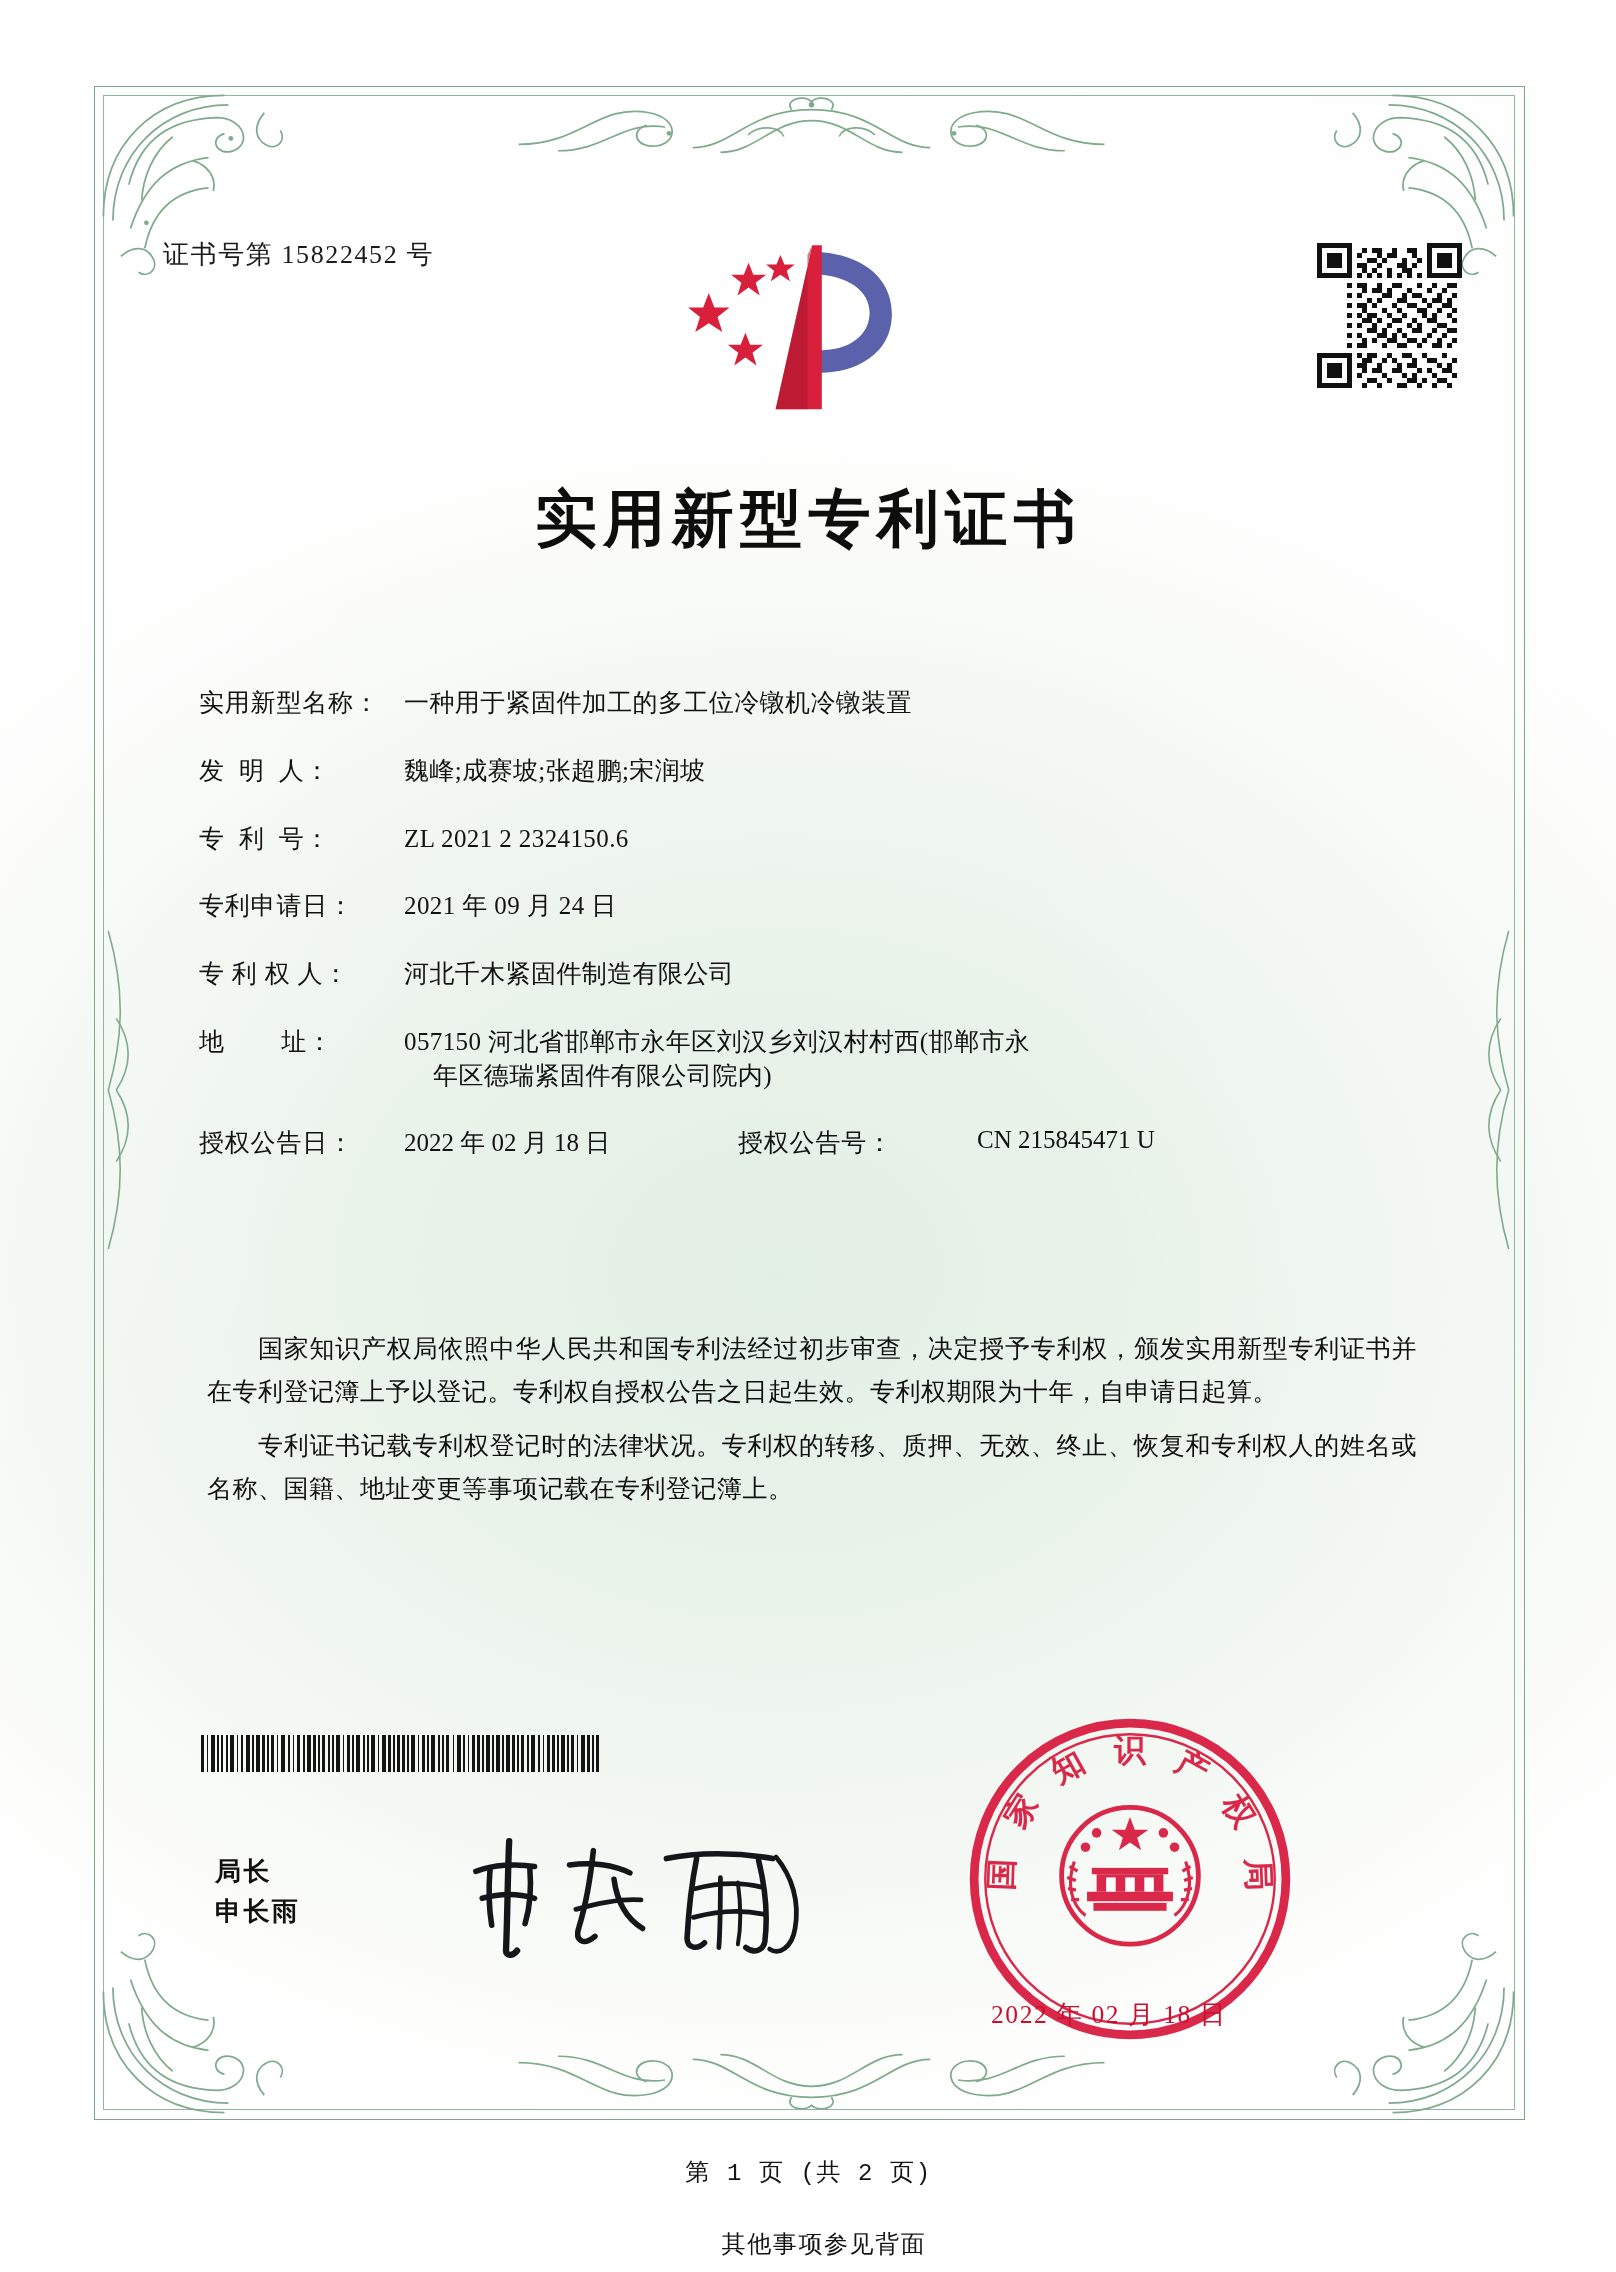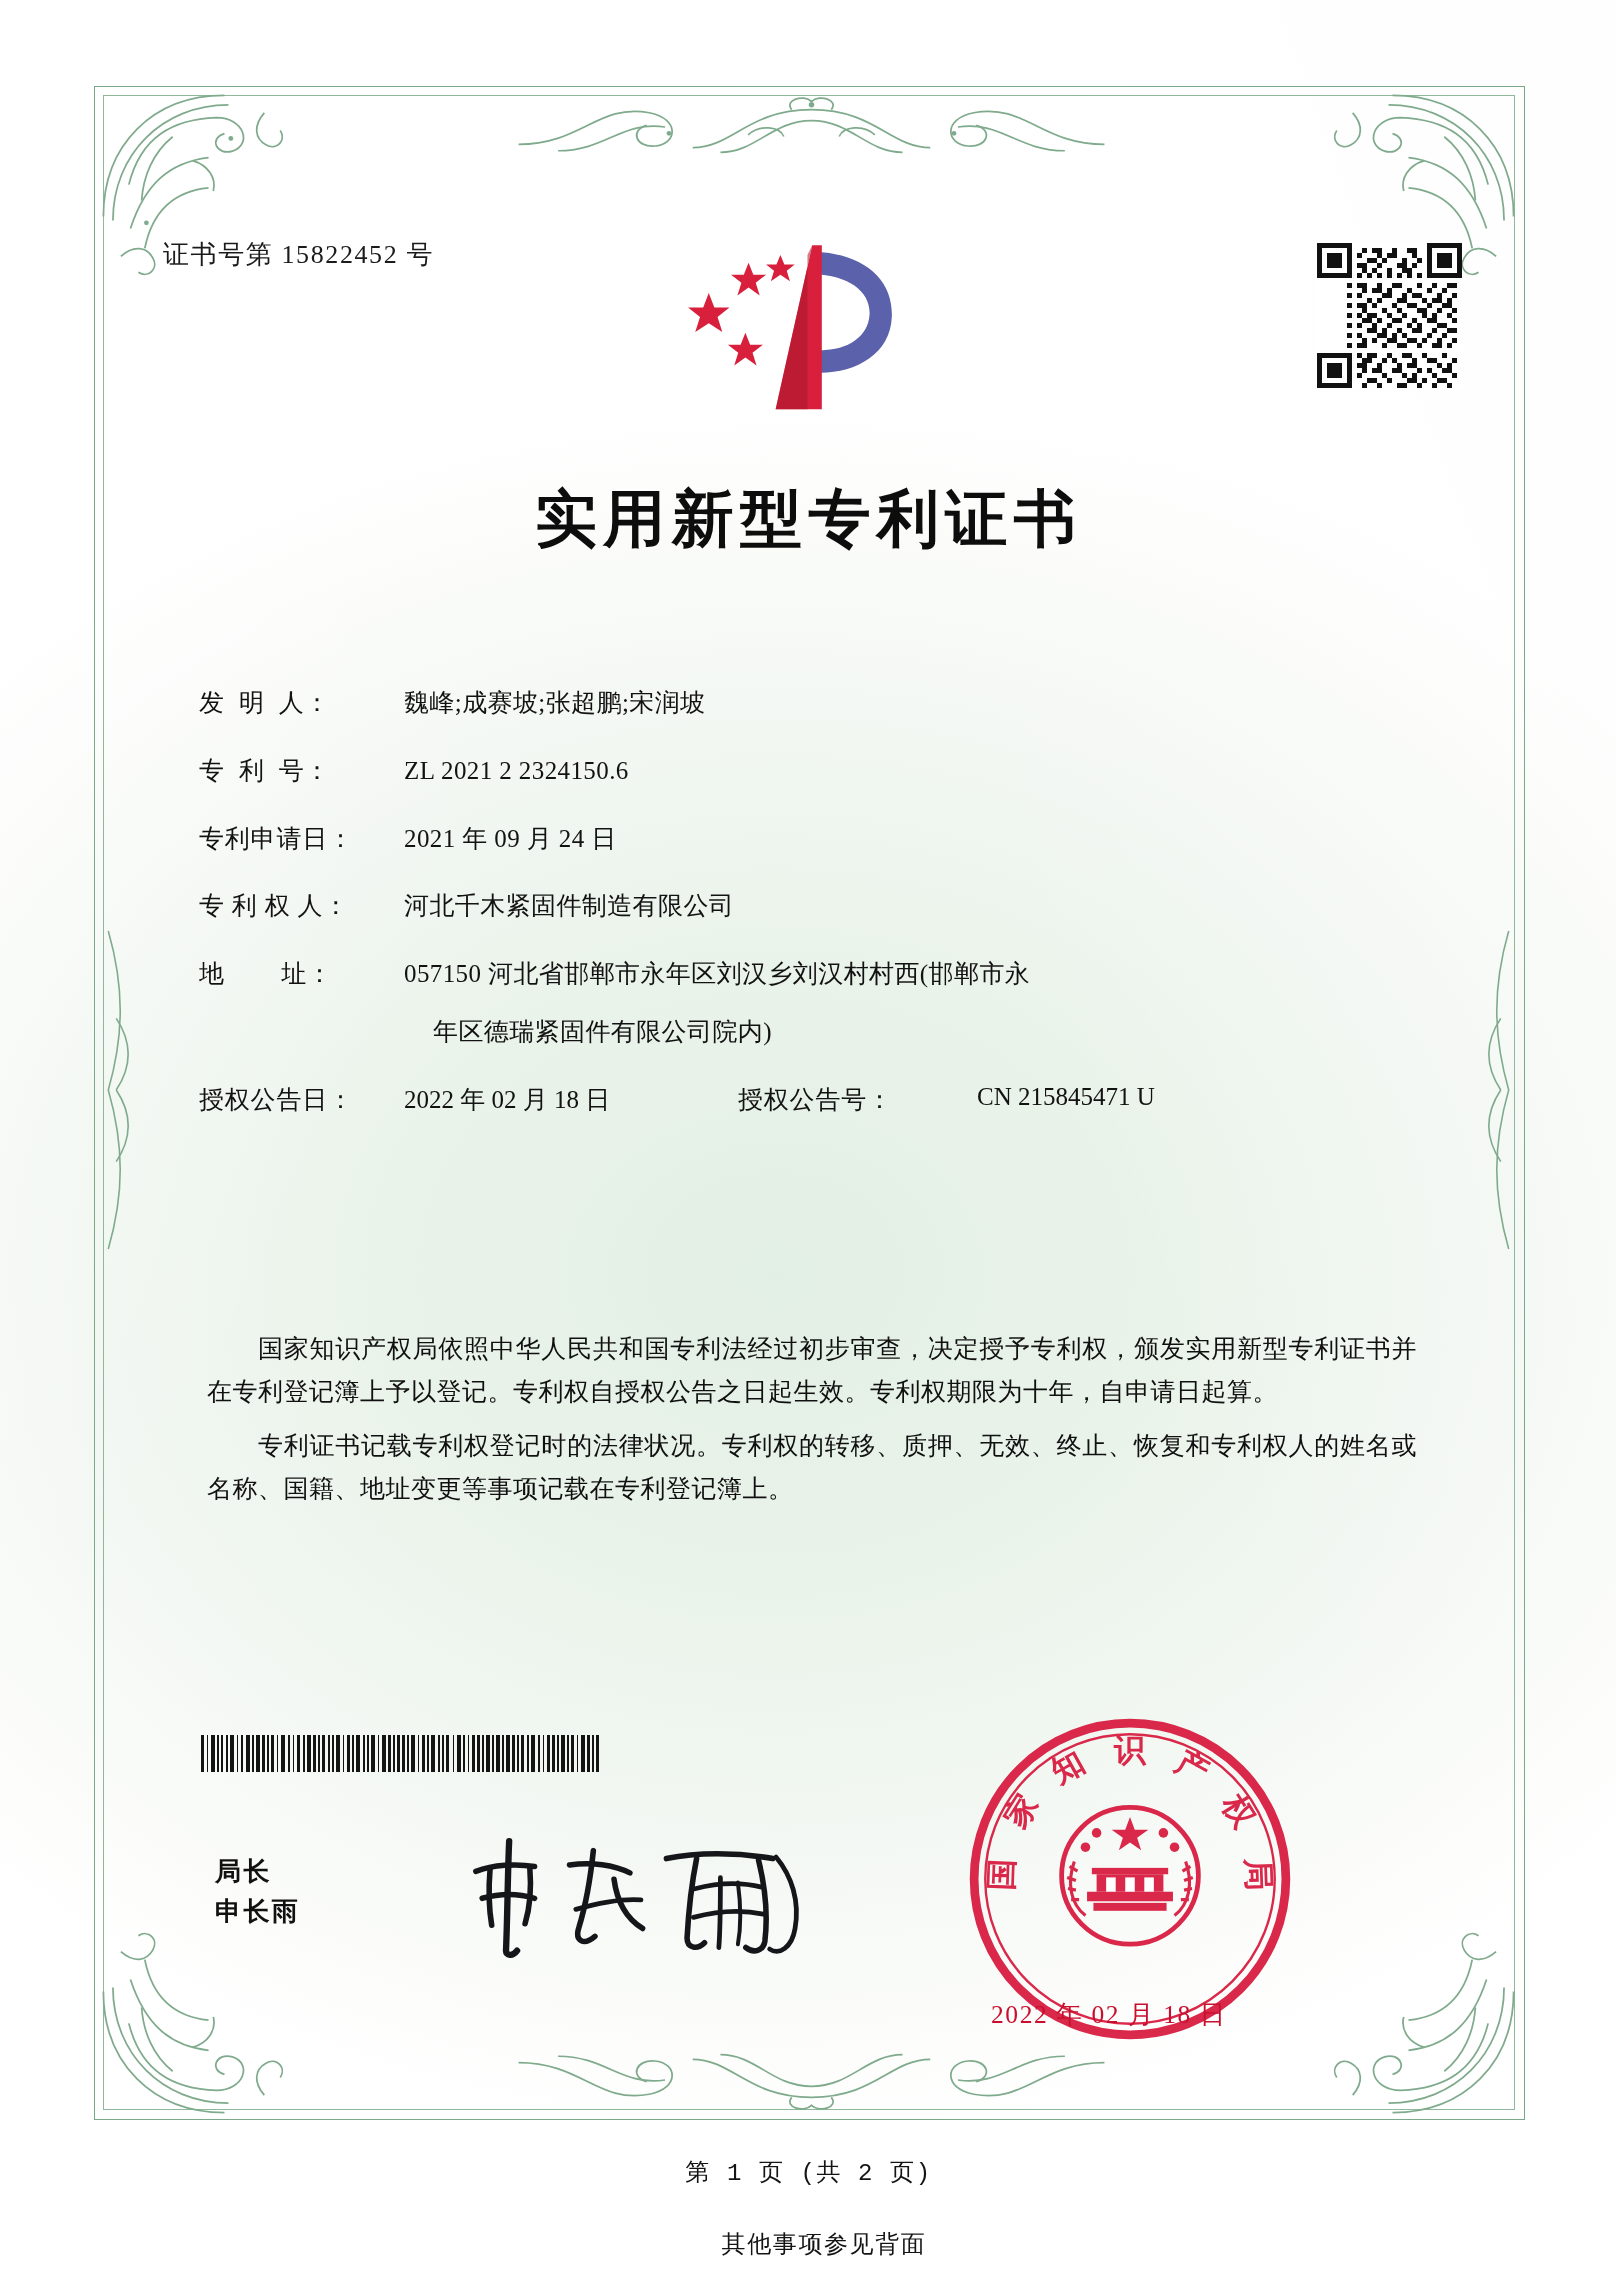--- a/index.html
+++ b/index.html
@@ -119,21 +119,20 @@
     white-space: pre;
     letter-spacing: 0.8px;
   }
   .field-value {
     flex: 1;
     letter-spacing: 0.4px;
   }
   .field-value .wrap2 {
     display: block;
     margin-left: 29px;
-    margin-top: 24px;
   }
 
   .row-dual {
     display: flex;
     align-items: flex-start;
     font-size: 25px;
     color: #121212;
     margin-bottom: 16px;
   }
   .dual-left-label { width: 205px; flex: 0 0 205px; white-space: pre; letter-spacing: 0.8px;}
@@ -537,20 +536,24 @@
         <rect x="20" y="28" width="1" height="1"></rect>
       <rect x="23" y="28" width="1" height="1"></rect>
         <rect x="26" y="28" width="1" height="1"></rect>
     </g>
   </svg>
 
   <div class="doc-title">实用新型专利证书</div>
 
   <div class="fields">
 
+    <div class="field-row">
+      <div class="field-label">实用新型名称：</div>
+      <div class="field-value">一种用于紧固件加工的多工位冷镦机冷镦装置</div>
+    </div>
 
     <div class="field-row">
       <div class="field-label">发  明  人：</div>
       <div class="field-value">魏峰;成赛坡;张超鹏;宋润坡</div>
     </div>
 
     <div class="field-row">
       <div class="field-label">专  利  号：</div>
       <div class="field-value">ZL 2021 2 2324150.6</div>
     </div>

